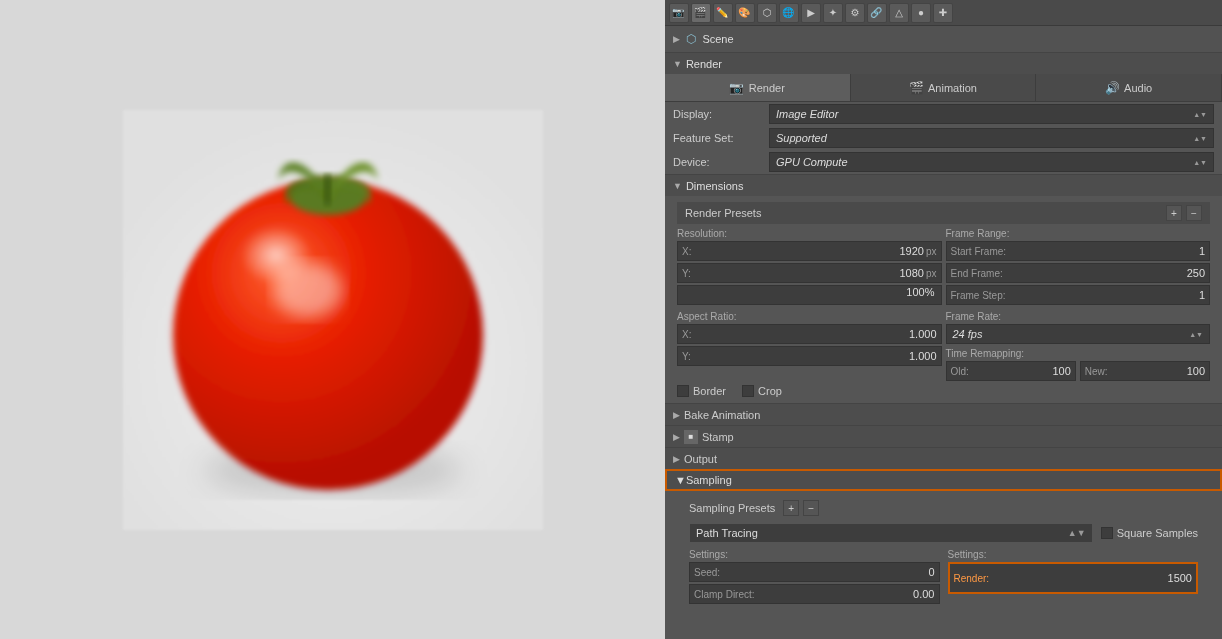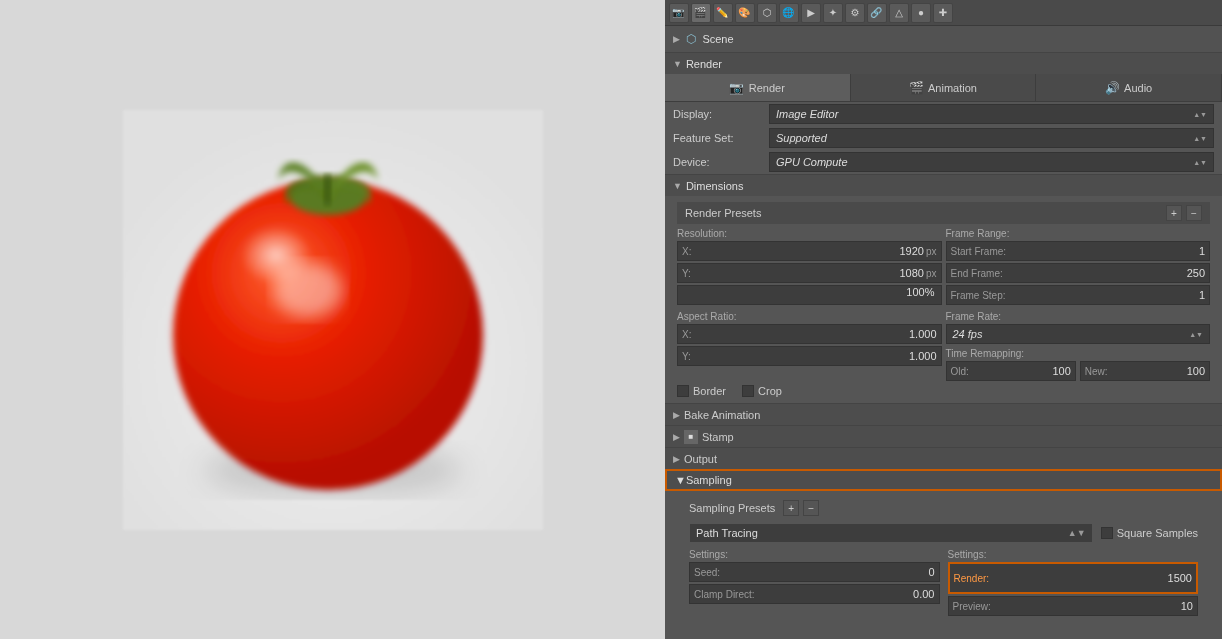--- a/index.html
+++ b/index.html
@@ -671,22 +671,18 @@
             <span class="field-label">Clamp Direct:</span>
             <span class="field-val">0.00</span>
           </div>
         </div>
         <div class="samples-col">
           <div class="col-header">Settings:</div>
           <div class="num-field-highlight">
             <span class="field-label">Render:</span>
             <span class="field-val">1500</span>
           </div>
-          <div class="num-field">
-            <span class="field-label">Preview:</span>
-            <span class="field-val">10</span>
-          </div>
         </div>
       </div>
     </div>
   </div>
 
 </div>
 
 </body></html>

